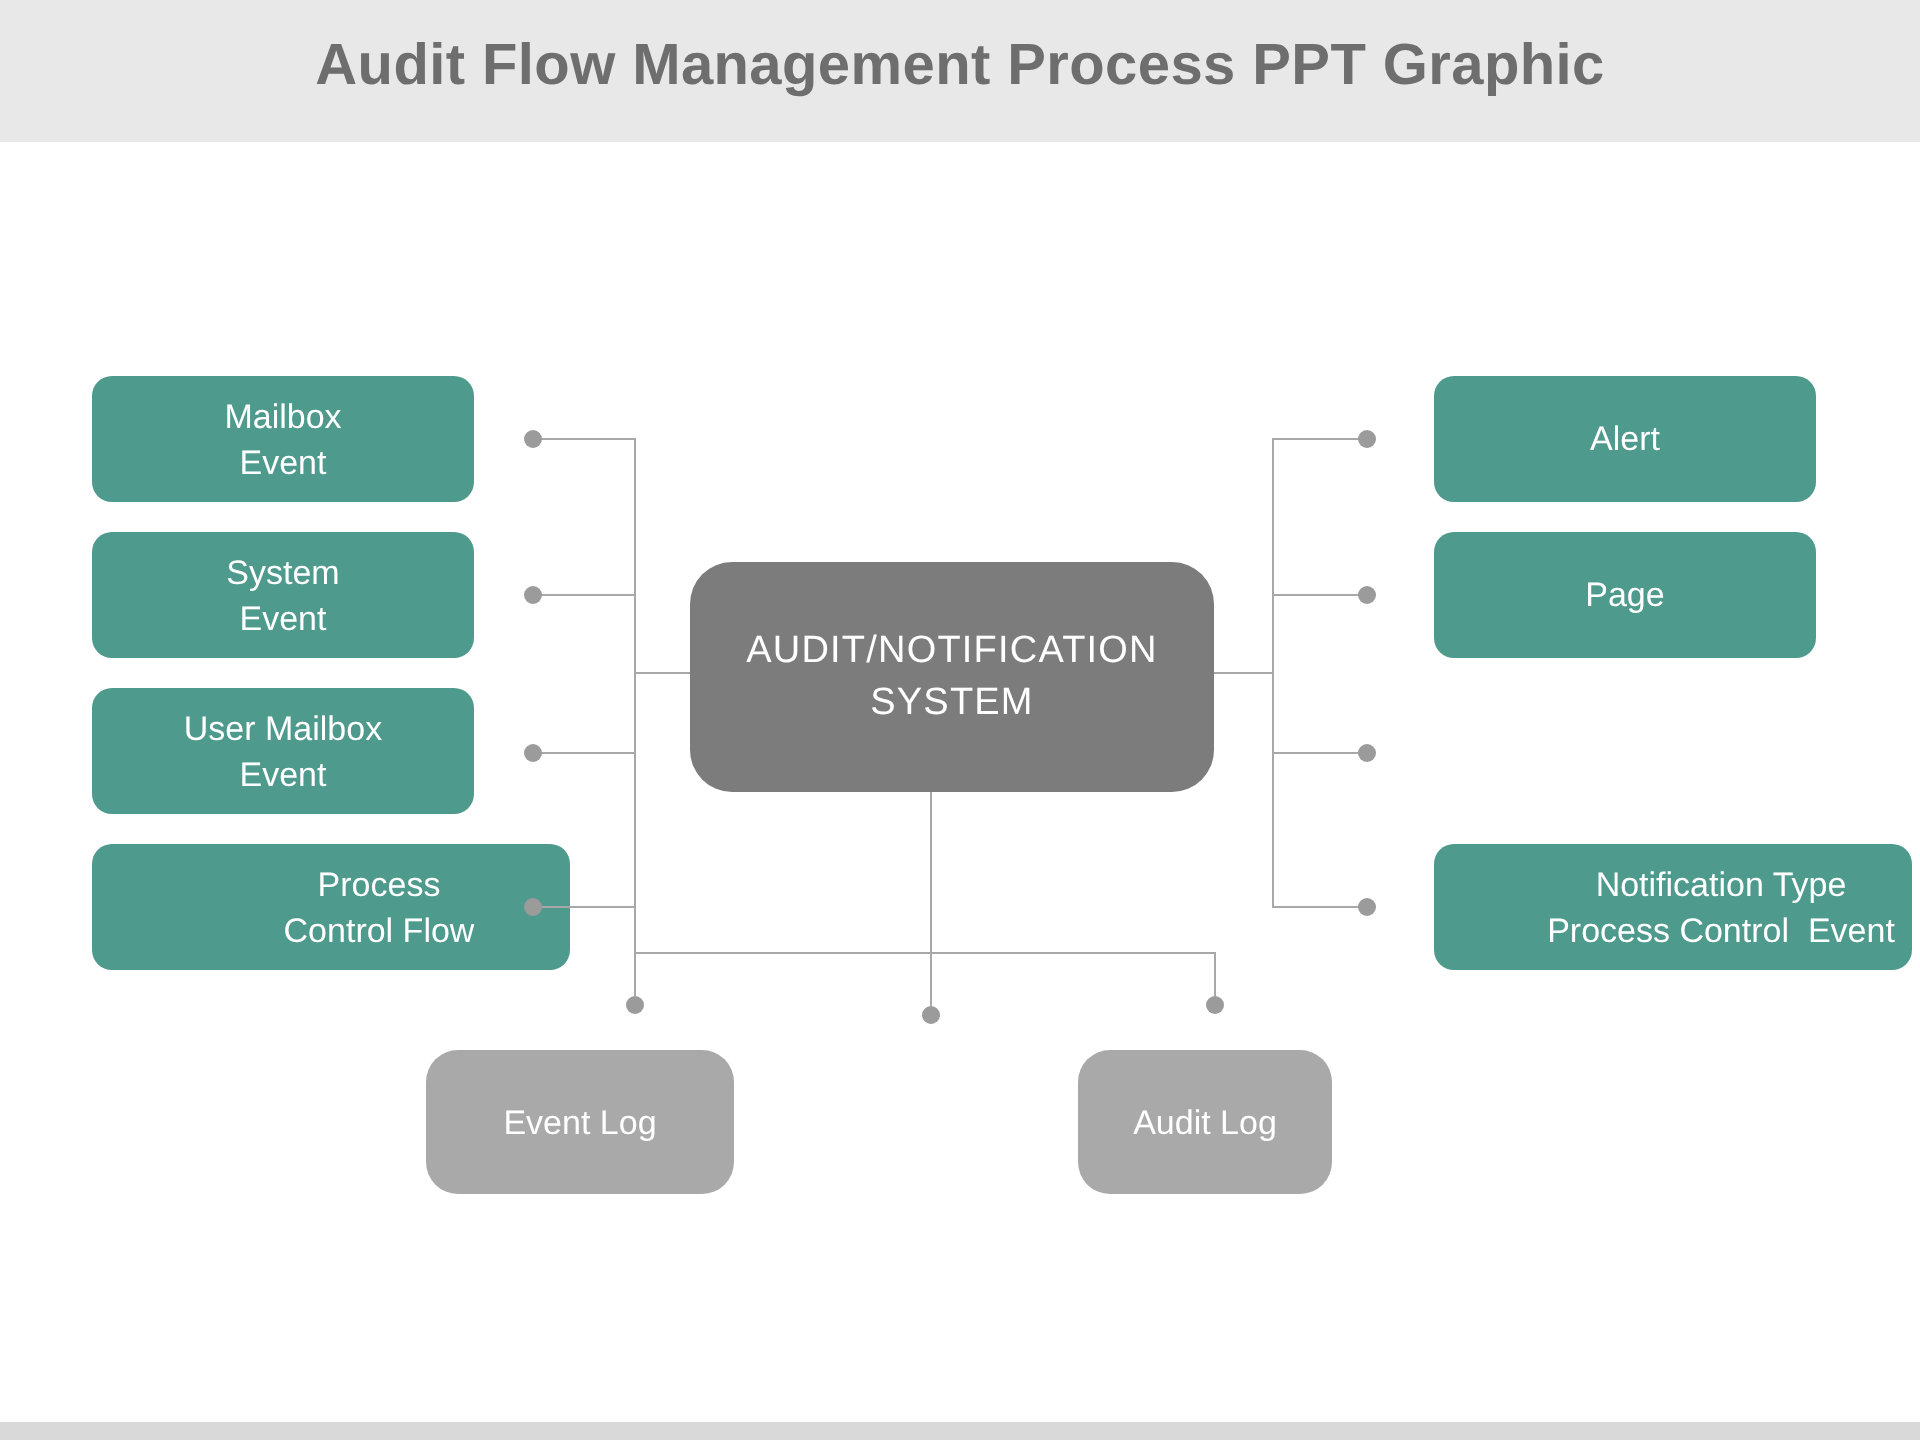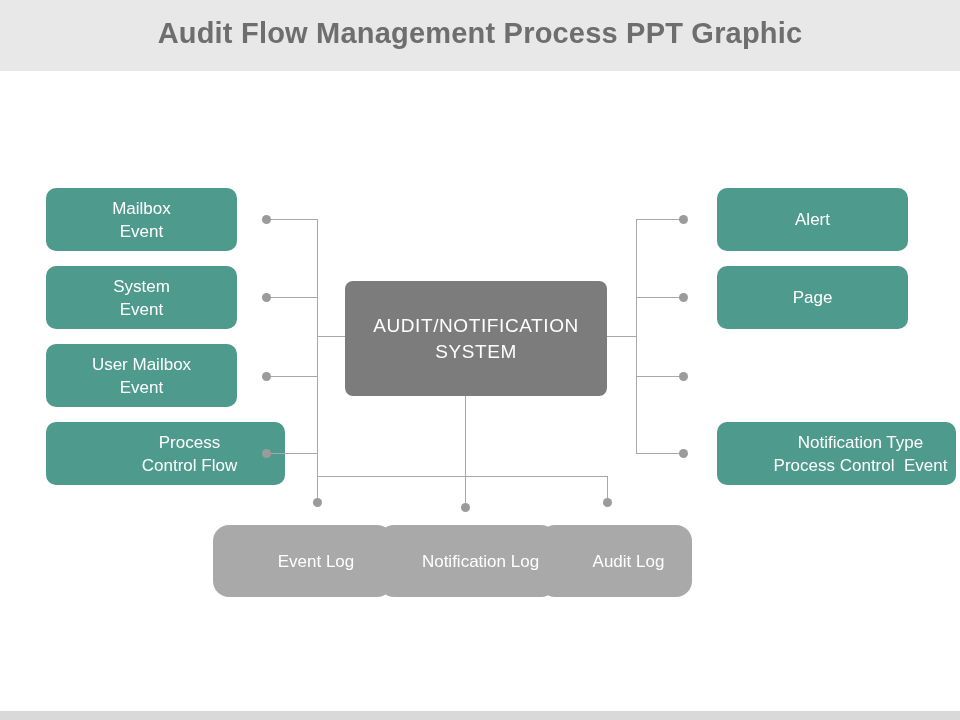--- a/index.html
+++ b/index.html
@@ -37,29 +37,28 @@
     width:191px;height:63px;
     background:var(--node-teal);
     border-radius:10px;
   }
   .left-col{left:46px;text-align:right;}
   .right-col{left:717px;}
   .row1{top:188px;} .row2{top:266px;} .row3{top:344px;} .row4{top:422px;padding-left:48px;}
   .center-node{
     left:345px;top:281px;width:262px;height:115px;
     background:var(--center-gray);
-    border-radius:8px;
+    border-radius:21px;
     font-size:19px;line-height:26px;
     letter-spacing:0.6px;
   }
   .log-node{
     top:525px;height:72px;
     background:var(--log-gray);
     border-radius:16px;
-    padding-left:26px;
   }
   .log1{left:213px;width:154px;}
   .log2{left:378px;width:153px;}
   .log3{left:539px;width:127px;}
   .line{
     position:absolute;
     background:var(--connector);
   }
   .dot{
     position:absolute;
@@ -106,23 +105,20 @@
   </div>
 
   <div class="node center-node">
     <span class="nodeline">AUDIT/NOTIFICATION</span>
     <span class="nodeline">SYSTEM</span>
   </div>
 
   <div class="node log-node log1">
     <span class="nodeline">Event Log</span>
   </div>
-  <div class="node log-node log2">
-    <span class="nodeline">Notification Log</span>
-  </div>
   <div class="node log-node log3">
     <span class="nodeline">Audit Log</span>
   </div>
 
   <div class="line" style="left:270px;top:219px;width:47px;height:1px;"></div>
   <div class="line" style="left:270px;top:297px;width:47px;height:1px;"></div>
   <div class="line" style="left:270px;top:376px;width:47px;height:1px;"></div>
   <div class="line" style="left:270px;top:453px;width:47px;height:1px;"></div>
   <div class="line" style="left:317px;top:219px;width:1px;height:279px;"></div>
   <div class="line" style="left:317px;top:336px;width:28px;height:1px;"></div>

